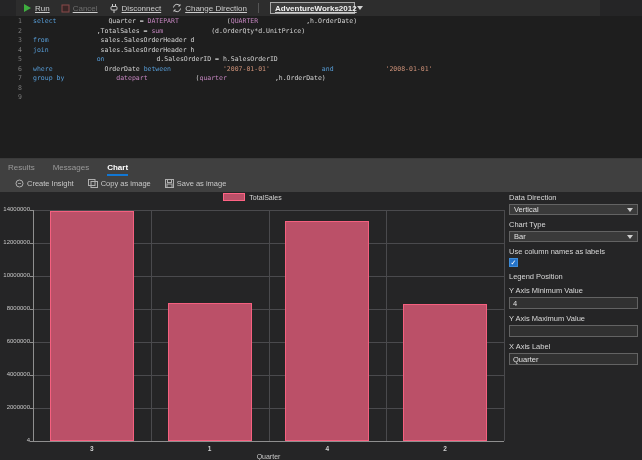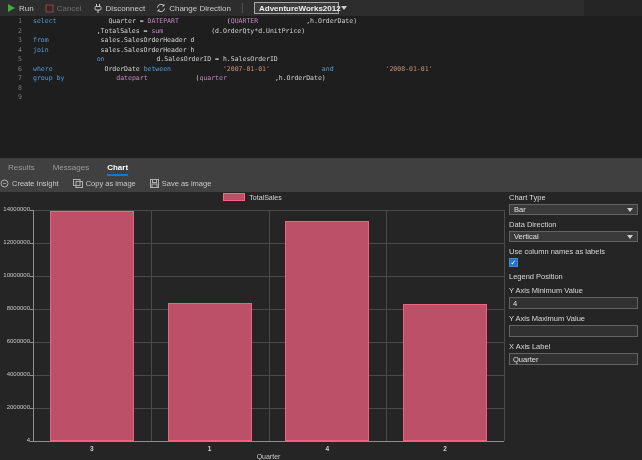--- a/index.html
+++ b/index.html
@@ -1,22 +1,22 @@
 <!DOCTYPE html>
 <html><head>
 <meta charset="utf-8">
 <style>
   * { margin:0; padding:0; box-sizing:border-box; }
   body { background:#1e1e1e; font-family:"Liberation Sans", sans-serif; }
   #app { position:relative; width:642px; height:460px; overflow:hidden; background:#252526; }
 
   
-  #editor-toolbar { position:absolute; top:0; left:0; width:584px; height:16px;
+  #editor-toolbar { position:absolute; top:0; left:16px; width:584px; height:16px;
     background:#2d2d2d; display:flex; align-items:center; padding-left:7px; gap:11px;
-    font-size:8px; color:#cccccc; }
+    font-size:8px; color:#cccccc;text-decoration:underline; }
   .tb-item { display:flex; align-items:center; gap:3px; cursor:pointer; white-space:nowrap; }
   .tb-item.disabled { color:#6f6f6f; }
   .tb-sep { width:1px; height:10px; background:#555; }
   #db-dropdown { display:flex; align-items:center; justify-content:flex-start;
     width:85px; height:12px; background:#3c3c3c; border:1px solid #a8a8a8;
     padding:0 4px; color:#f0f0f0; font-weight:bold; cursor:pointer; }
   .caret { width:0; height:0; border-left:3px solid transparent; border-right:3px solid transparent;
     border-top:4px solid #cfcfcf; display:inline-block; }
 
   
@@ -28,21 +28,21 @@
   .line-text { padding-left:11px; color:#d4d4d4; }
   .tok-kw { color:#569cd6; } .tok-fn { color:#c586c0; }
   .tok-str { color:#ce9178; } .tok-txt { color:#d4d4d4;padding-left:48px; }
 
   
   #results-top { position:absolute; top:158px; left:0; width:642px; height:34px;
     background:#404040; border-top:1px solid #3a3a3a; }
   #tab-strip { display:flex; gap:18px; padding:4px 0 0 8px; font-size:8px; color:#9a9a9a; height:17px; }
   .tab { cursor:pointer; padding-bottom:2px; }
   .tab.active { color:#ffffff; font-weight:bold; border-bottom:2px solid #1177d4; }
-  #chart-actions { display:flex; align-items:center; gap:14px; padding-left:0;
+  #chart-actions { display:flex; align-items:center; gap:14px; padding-left:15px;
     font-size:7.5px; color:#c8c8c8; height:14px; }
   .act-item { display:flex; align-items:center; gap:3px; cursor:pointer; }
 
   
   #chart-container { position:absolute; top:192px; left:0; width:505px; height:268px;
     background:#252526; overflow:hidden; }
   #legend { position:absolute; top:1px; left:0; width:100%; display:flex;
     justify-content:center; align-items:center; gap:4px; font-size:7px; color:#d4d4d4; }
   .swatch { width:22px; height:8px; background:#bb5068; border:1px solid #ff6384; display:inline-block; }
   #chart-plot { position:absolute; top:0; left:0; width:505px; height:268px; }
@@ -215,34 +215,34 @@
       </div>
     <div id="legend">
       <span class="swatch"></span>
       <span>TotalSales</span>
     </div>
     <div id="x-axis-title">Quarter</div>
   </div>
 
   <div id="options-panel">
     <div class="field">
+      <div class="f-label">Data Direction</div>
+      <div class="dd">
+        <span>Vertical</span>
+        <span class="caret"></span>
+      </div>
+    </div>
+    <div class="field">
       <div class="f-label">Chart Type</div>
       <div class="dd">
         <span>Bar</span>
         <span class="caret"></span>
       </div>
     </div>
     <div class="field">
-      <div class="f-label">Data Direction</div>
-      <div class="dd">
-        <span>Vertical</span>
-        <span class="caret"></span>
-      </div>
-    </div>
-    <div class="field">
       <div class="f-label">Use column names as labels</div>
       <div class="checkbox">
         <span class="check">✓</span>
       </div>
     </div>
     <div class="field">
       <div class="f-label">Legend Position</div>
     </div>
     <div class="field">
       <div class="f-label">Y Axis Minimum Value</div>

